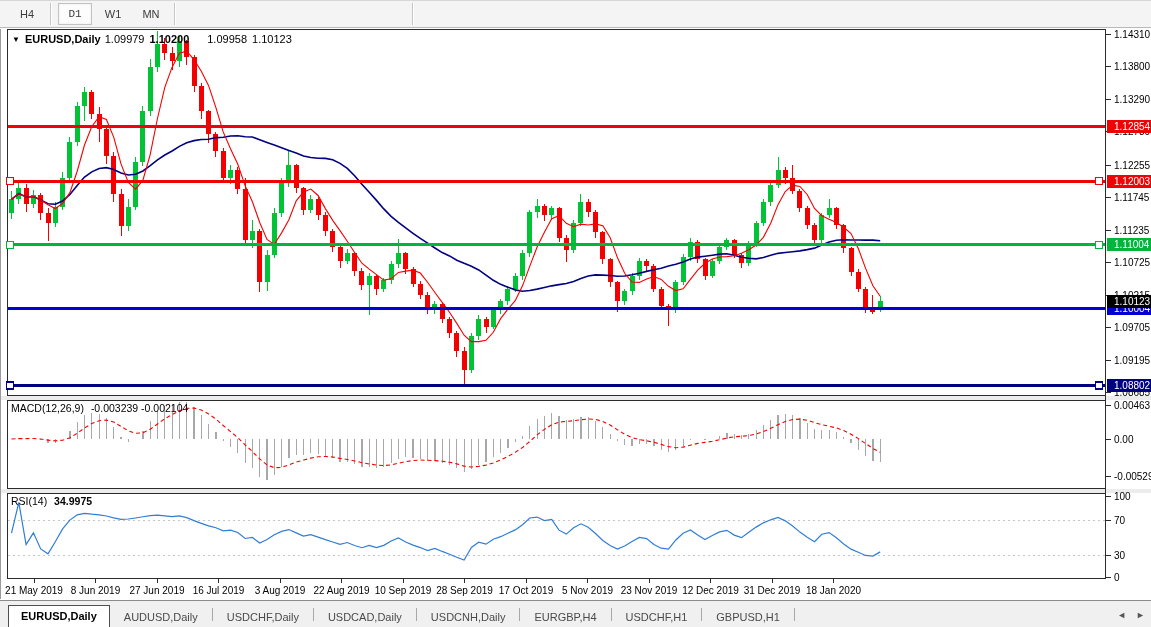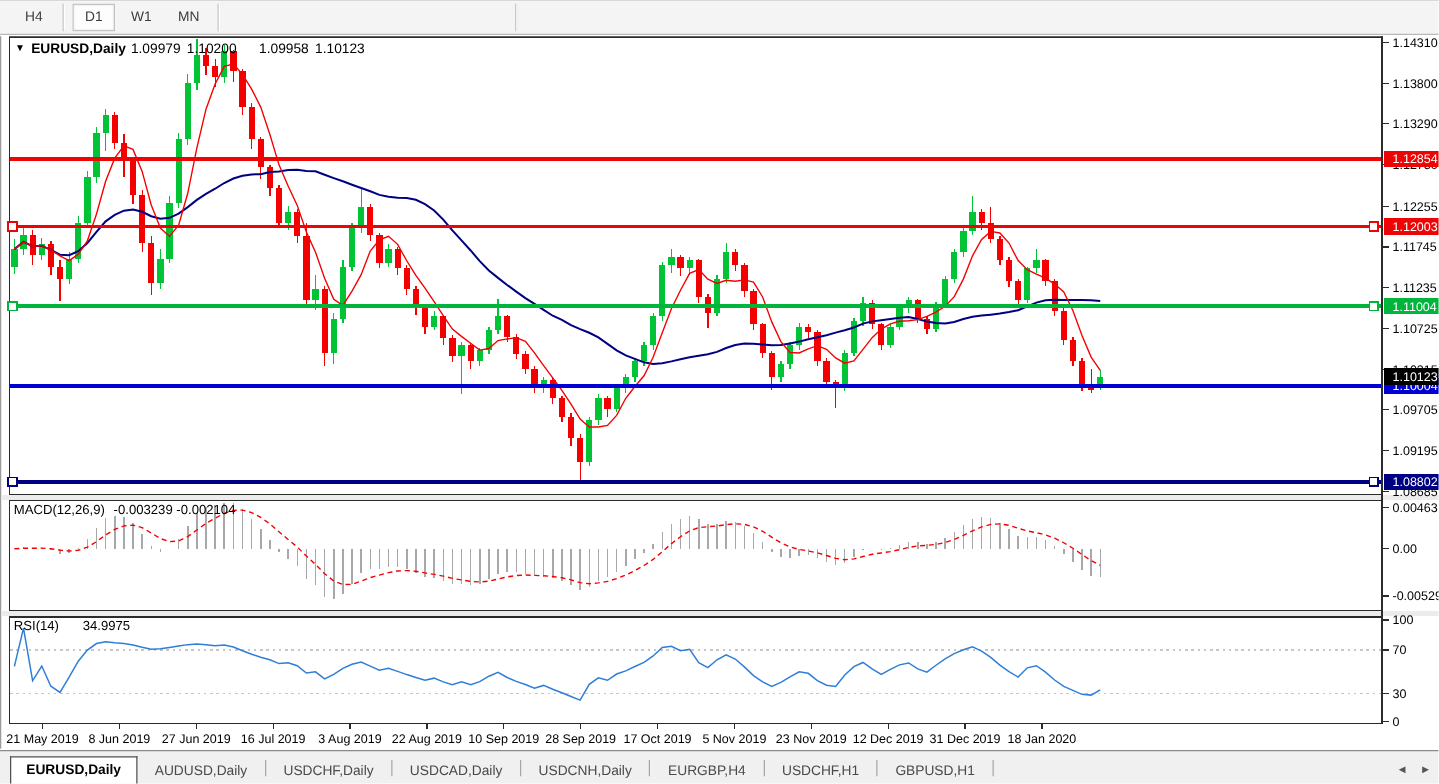--- a/index.html
+++ b/index.html
@@ -4,21 +4,21 @@
 <style>
   html,body{margin:0;padding:0;background:#fff;}
   .app{position:relative;width:1151px;height:627px;background:#fff;
        font-family:"Liberation Sans","DejaVu Sans",sans-serif;overflow:hidden;
        border-top:1px solid #d7d7d7;box-sizing:border-box;}
   
   .toolbar{position:absolute;left:0;top:0;width:1151px;height:27px;background:#f4f4f4;
            border-bottom:1px solid #b9b9b9;display:flex;align-items:center;box-sizing:border-box;}
   .tbtn{min-width:26px;height:20px;line-height:20px;text-align:center;color:#3c3c3c;
         font-size:11px;padding:0 3px;margin:0 2px;border:1px solid transparent;cursor:default;}
-  .tbtn.active{background:#fdfdfd;border:1px solid #c3c3c3;box-shadow:inset 0 0 2px #e3e3e3;}
+  .tbtn.active{background:#fdfdfd;border:1px solid #c3c3c3;box-shadow:inset 0 0 2px #e3e3e3;font-family:Liberation Mono, monospace;}
   .tsep{width:1px;height:22px;background:#c6c6c6;border-right:1px solid #fff;margin:0 4px;}
   .tsep.tall{margin-left:232px;}
   
   .chart-region{position:absolute;left:0;top:28px;width:1151px;height:570px;background:#fff;
                 border-left:1px solid #9a9a9a;box-sizing:border-box;}
   svg{position:absolute;left:0;top:0;}
   .overlay-label{position:absolute;color:#000;font-size:11px;white-space:nowrap;z-index:5;}
   .overlay-label .num{margin-left:4px;}
   .ind-label{font-size:10.5px;}
   .tri{font-size:8px;margin-right:5px;position:relative;top:-1px;}
@@ -545,31 +545,31 @@
           <line x1="709.5" y1="578" x2="709.5" y2="582" stroke="#2b2b2b" shape-rendering="crispEdges"></line>
           <text x="709.5" y="593" text-anchor="middle">12 Dec 2019</text>
           <line x1="771" y1="578" x2="771" y2="582" stroke="#2b2b2b" shape-rendering="crispEdges"></line>
           <text x="771" y="593" text-anchor="middle">31 Dec 2019</text>
           <line x1="832.5" y1="578" x2="832.5" y2="582" stroke="#2b2b2b" shape-rendering="crispEdges"></line>
           <text x="832.5" y="593" text-anchor="middle">18 Jan 2020</text>
         </g>
       </svg>
 
     <div class="overlay-label" style="left:11px;top:4px;">
-      <span class="tri">▼</span><span style="font-weight:700;">EURUSD,Daily</span><span class="num">1.09979</span><span class="num" style="margin-left:5px;">1.10200</span><span class="num" style="margin-left:18px;">1.09958</span><span class="num" style="margin-left:5px;">1.10123</span>
+      <span class="tri">▼</span><span style="font-weight:700;">EURUSD,Daily</span><span class="num">1.09979</span><span class="num" style="margin-left:5px;font-weight:bold;">1.10200</span><span class="num" style="margin-left:18px;">1.09958</span><span class="num" style="margin-left:5px;">1.10123</span>
     </div>
 
     <div class="overlay-label ind-label" style="left:10px;top:373px;">
       <span>MACD(12,26,9)</span>
       <span style="margin-left:4px;">-0.003239 -0.002104</span>
     </div>
 
     <div class="overlay-label ind-label" style="left:10px;top:466px;">
       <span>RSI(14)</span>
-      <span style="margin-left:16px;">34.9975</span>
+      <span style="margin-left:4px;font-weight:bold;">34.9975</span>
     </div>
   </div>
 
   <div class="tabbar">
     <div class="tab active">EURUSD,Daily</div>
     <div class="tab">AUDUSD,Daily</div>
     <div class="tabdiv"></div>
     <div class="tab">USDCHF,Daily</div>
     <div class="tabdiv"></div>
     <div class="tab">USDCAD,Daily</div>

